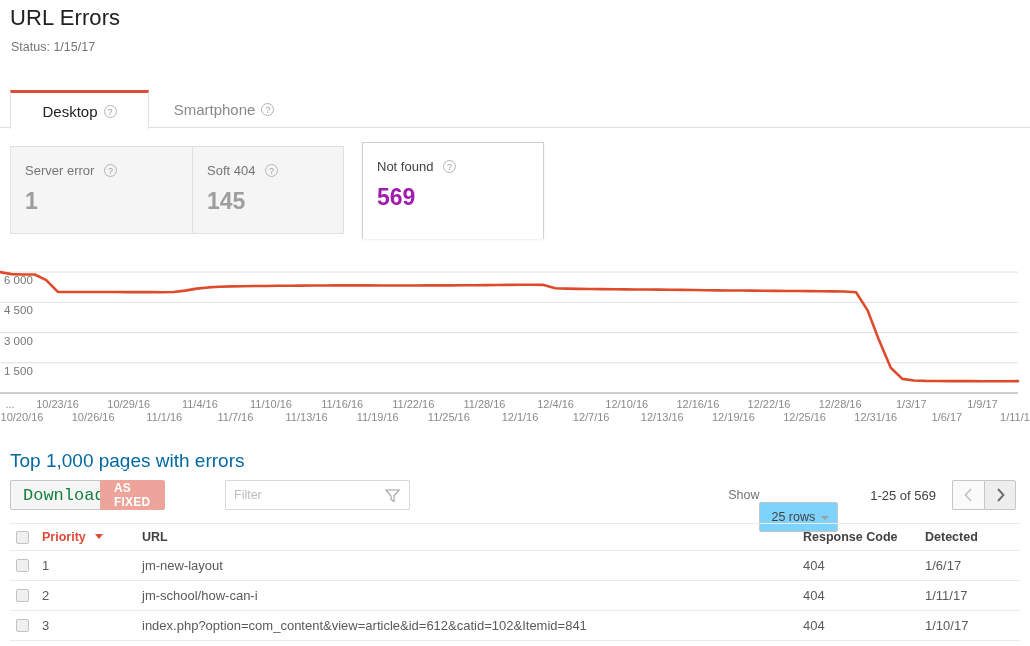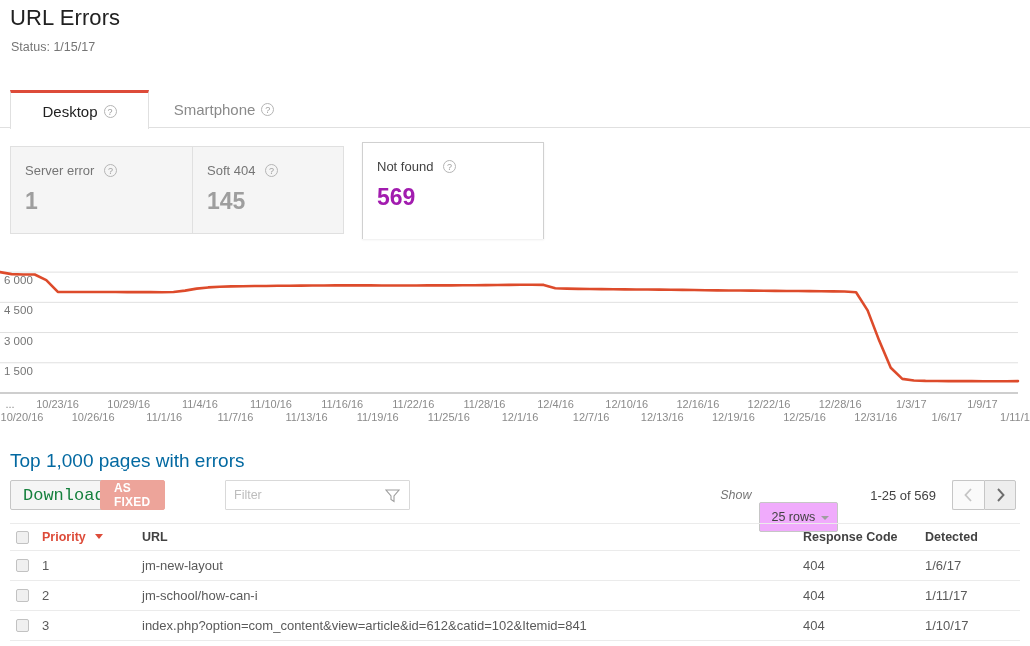--- a/index.html
+++ b/index.html
@@ -140,24 +140,24 @@
     font-size: 12.5px; color: #333;
     font-family: "Liberation Sans", sans-serif;
     background: transparent;
   }
   .filter-input::placeholder { color: #bdbdbd; }
   .funnel-icon { position: absolute; right: 9px; top: 7px; }
 
   
   .pager { position: absolute; right: 14px; top: 480px; height: 30px; }
   .pager-row { display: flex; align-items: center; height: 30px; }
-  .show-label { font-size: 12.5px; color: #757575; margin-right: 8px; font-style: italic; }
+  .show-label { font-size: 12.5px; color: #757575; margin-right: 0; }
   .rows-select {
     height: 30px; padding: 0 22px 0 11px;
-    background: #f0abfc;
+    background: #7dd3fc;
     border: 1px solid #c6c6c6; border-radius: 2px;
     font-size: 12.5px; color: #424242;
     display: flex; align-items: center;
     position: relative; cursor: pointer; margin-top: 44px;
   }
   .caret-down {
     position: absolute; right: 8px; top: 13px;
     width: 0; height: 0;
     border-left: 4px solid transparent;
     border-right: 4px solid transparent;

